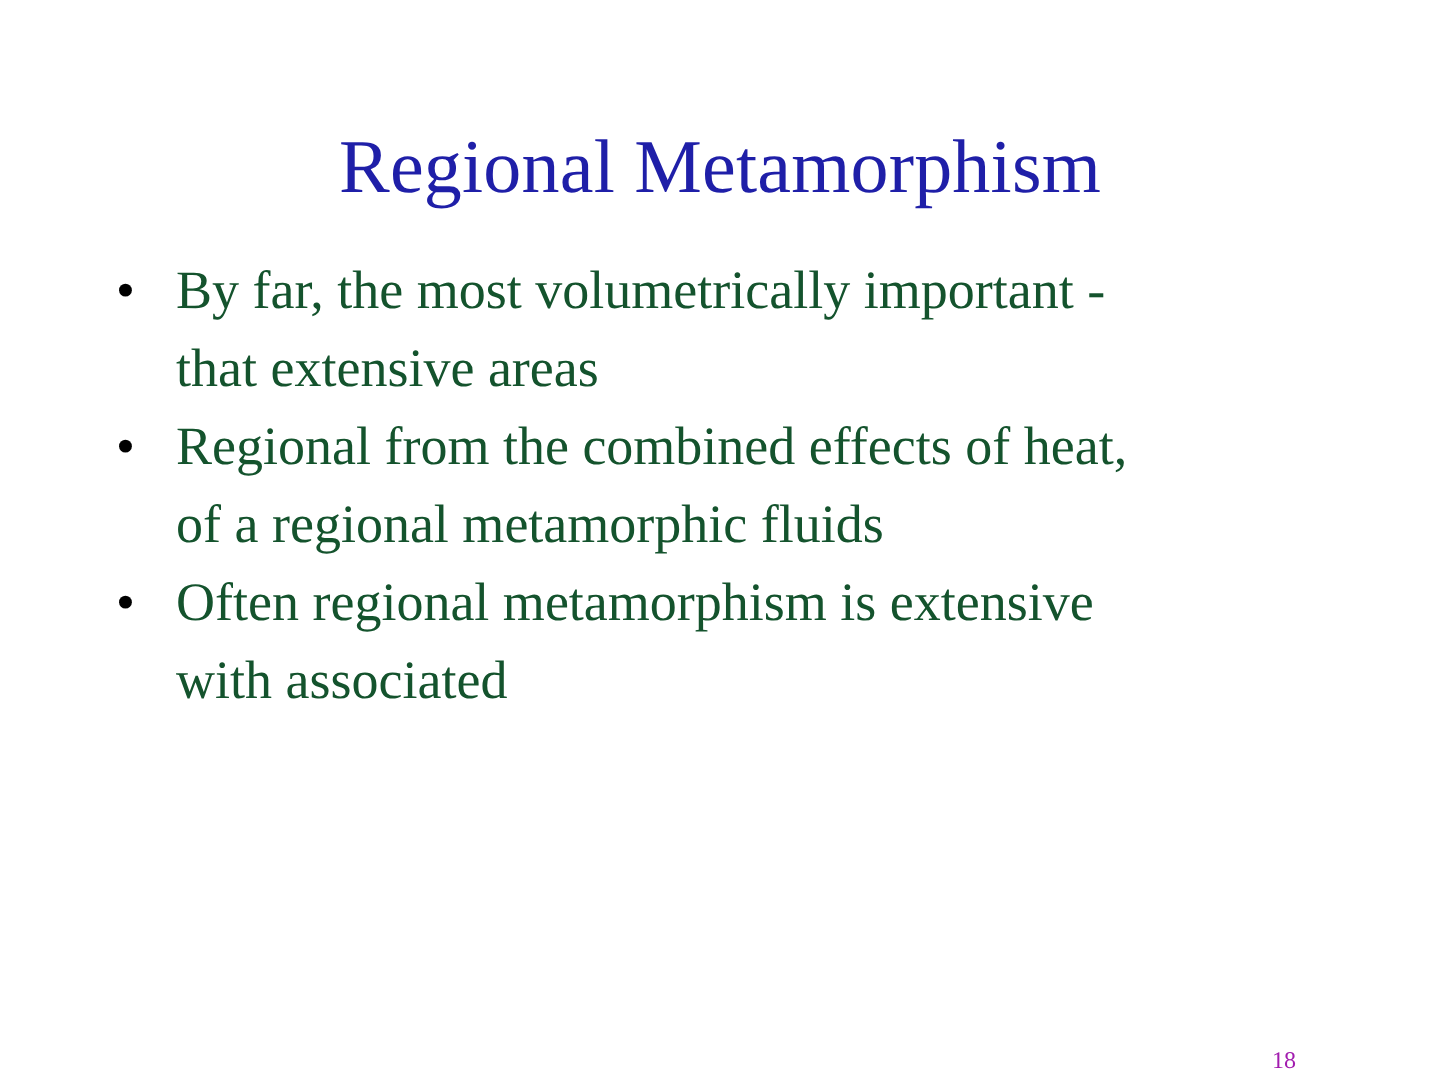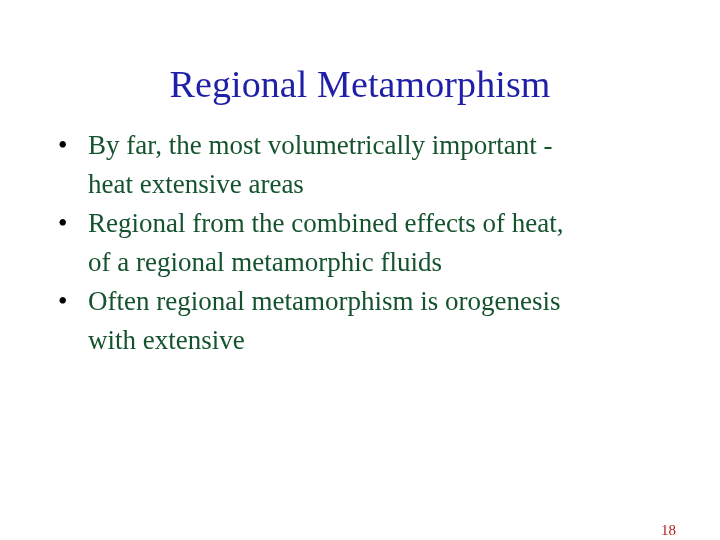--- a/index.html
+++ b/index.html
@@ -65,57 +65,57 @@
     letter-spacing: 0px;
   }
   .bullet-line {
     white-space: nowrap;
   }
   .page-number {
     position: absolute;
     left: 636px;
     top: 494px;
     width: 40px;
-    text-align: right;
+    text-align: left;
     font-family: "Liberation Serif", "DejaVu Serif", serif;
-    font-size: 15px;
+    font-size: 12px;
     line-height: 16px;
-    color: #b91c1c;
+    color: #a21caf;
   }
 </style>
 </head>
 <body>
 
 <div class="slide">
 
   <div class="slide-title">Regional Metamorphism</div>
 
   <div class="body-block">
 
     <div class="bullet-item">
       <span class="bullet-marker">•</span>
       <div class="bullet-lines">
         <div class="bullet-line">By far, the most volumetrically important -</div>
-        <div class="bullet-line">heat extensive areas</div>
+        <div class="bullet-line">that extensive areas</div>
       </div>
     </div>
 
     <div class="bullet-item">
       <span class="bullet-marker">•</span>
       <div class="bullet-lines">
         <div class="bullet-line">Regional from the combined effects of heat,</div>
         <div class="bullet-line">of a regional metamorphic fluids</div>
       </div>
     </div>
 
     <div class="bullet-item">
       <span class="bullet-marker">•</span>
       <div class="bullet-lines">
-        <div class="bullet-line">Often regional metamorphism is orogenesis</div>
-        <div class="bullet-line">with extensive</div>
+        <div class="bullet-line">Often regional metamorphism is extensive</div>
+        <div class="bullet-line">with associated</div>
       </div>
     </div>
 
   </div>
 
   <div class="page-number">18</div>
 
 </div>
 
 </body></html>

